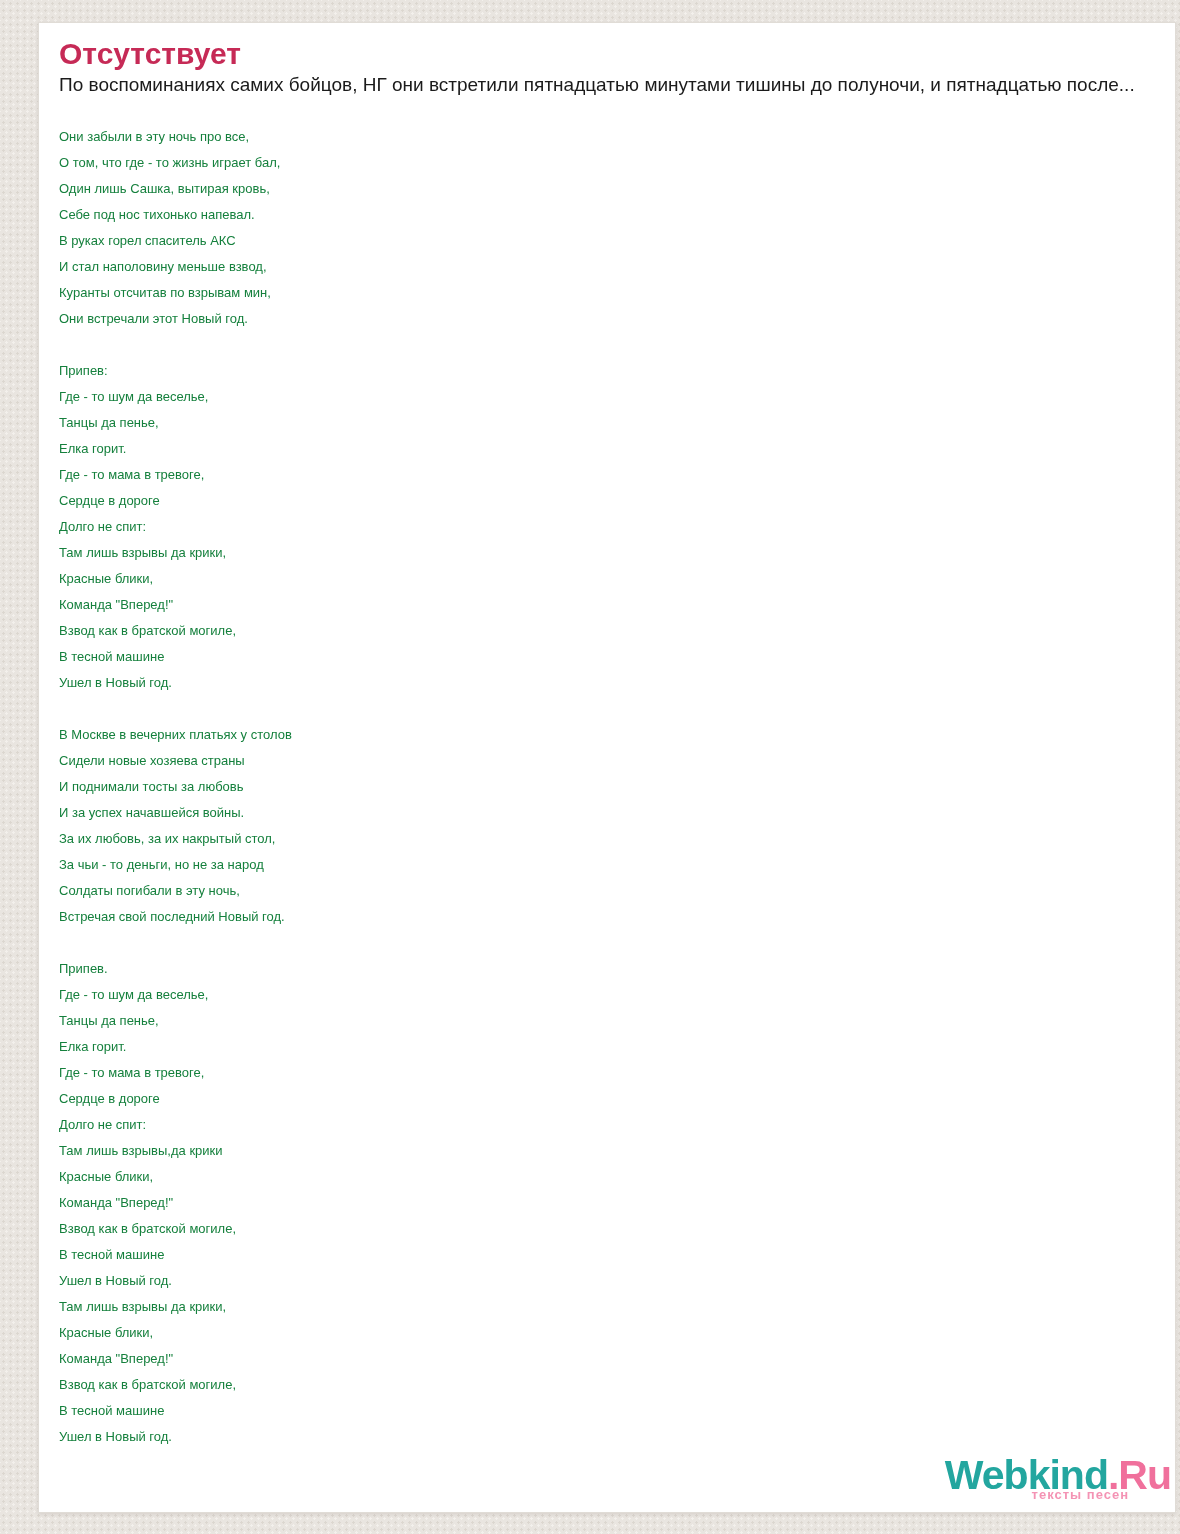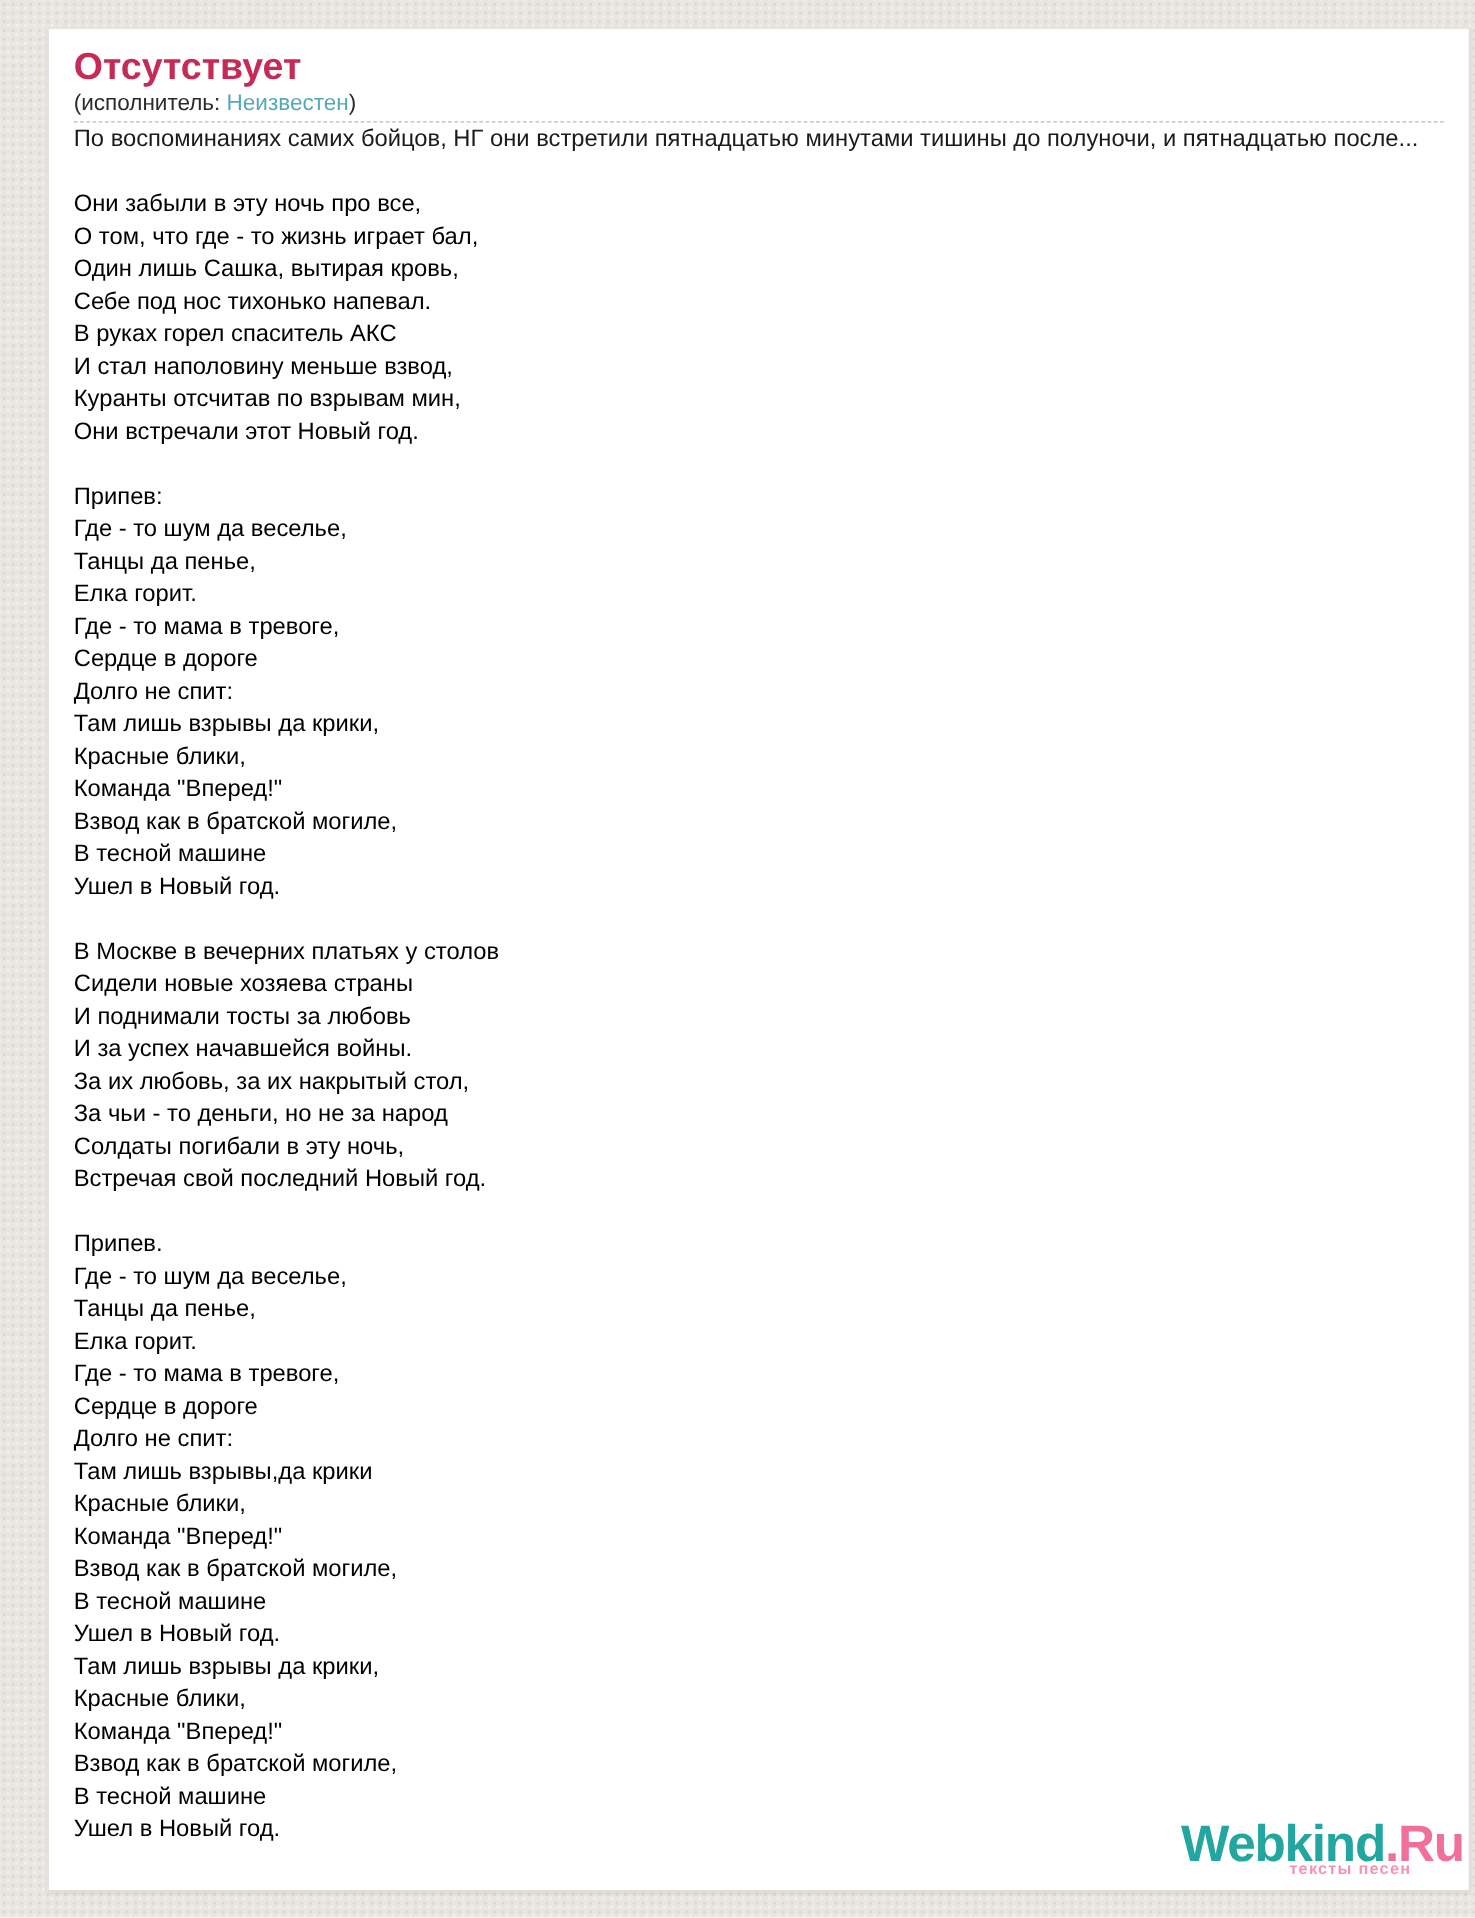--- a/index.html
+++ b/index.html
@@ -53,23 +53,23 @@
   .intro {
     margin-top: 1px;
     font-size: 19px;
     line-height: 26px;
     color: #1b1b1b;
     white-space: nowrap;
     overflow: hidden;
   }
   .lyrics {
     margin-top: 26px;
-    font-size: 19px;
+    font-size: 13px;
     line-height: 26px;
-    color: #000000;
+    color: #15803d;
     white-space: pre-line;
   }
   .logo {
     position: absolute;
     right: 4px;
     bottom: 2px;
     display: block;
     text-align: right;
     text-decoration: none;
   }
@@ -94,23 +94,20 @@
     margin: -7px 42px 8px 0;
   }
 </style>
 </head>
 <body>
 
 <div class="card">
 
   <h1 class="title">Отсутствует</h1>
 
-  <div class="artist">
-    <span>(исполнитель: </span><a class="artist-link" href="#">Неизвестен</a><span>)</span>
-  </div>
 
   <div class="intro">По воспоминаниях самих бойцов, НГ они встретили пятнадцатью минутами тишины до полуночи, и пятнадцатью после...</div>
 
   <div class="lyrics">Они забыли в эту ночь про все,
 О том, что где - то жизнь играет бал,
 Один лишь Сашка, вытирая кровь,
 Себе под нос тихонько напевал.
 В руках горел спаситель АКС
 И стал наполовину меньше взвод,
 Куранты отсчитав по взрывам мин,

